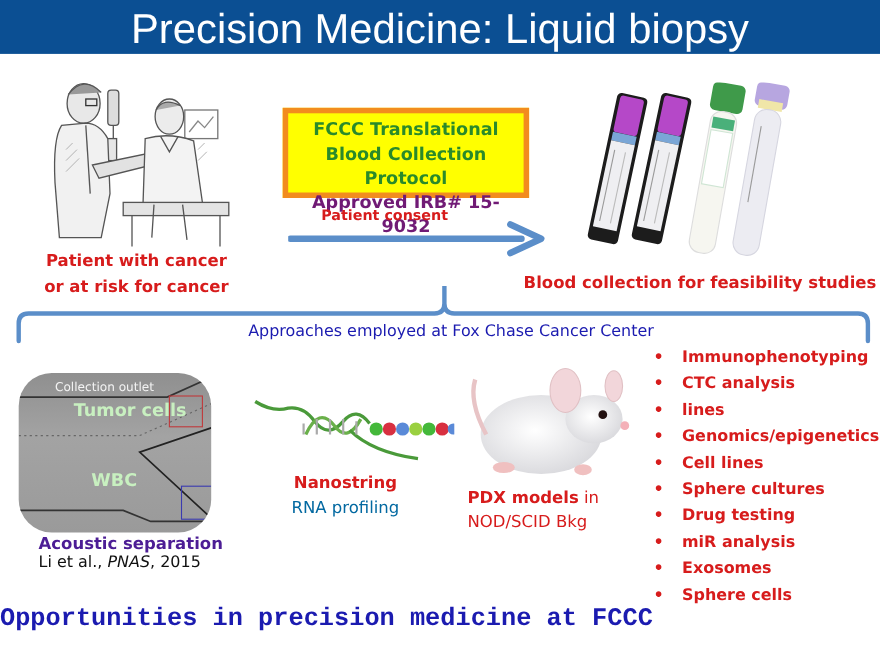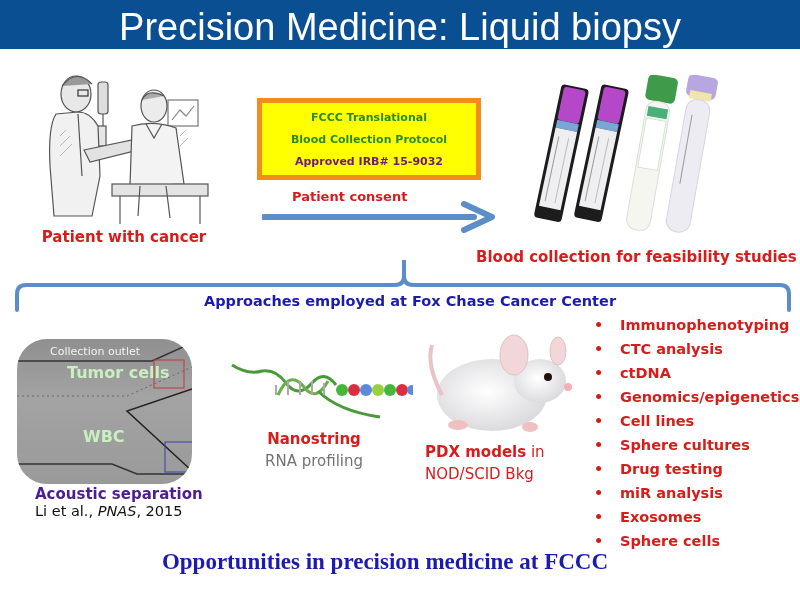--- a/index.html
+++ b/index.html
@@ -18,21 +18,21 @@
     letter-spacing: 0px;
   }
 
   .protocol-box {
     left: 257px; top: 98px; width: 224px; height: 82px;
     background: #ffff00;
     border: 5px solid #f28c1e;
     box-sizing: border-box;
     text-align: center;
     font-family: "DejaVu Sans", sans-serif; font-weight: bold;
-    font-size: 11px; line-height: 22px;
+    font-size: 16px; line-height: 22px;
     padding-top: 4px;
   }
   .protocol-box .l1, .protocol-box .l2 { color: #2a8a2a; }
   .protocol-box .l3 { color: #701a75; }
 
   .consent-label {
     left: 292px; top: 189px; font-size: 13px; font-weight: bold;
     font-family: "DejaVu Sans", sans-serif; color: #d71c1c;
   }
 
@@ -40,21 +40,21 @@
     left: 34px; top: 226px; width: 180px; text-align: center;
     font-family: "DejaVu Sans", sans-serif; font-weight: bold;
     font-size: 15px; line-height: 23px; color: #d71c1c;
   }
   .blood-caption {
     left: 476px; top: 248px; font-family: "DejaVu Sans", sans-serif;
     font-weight: bold; font-size: 15px; color: #d71c1c;
   }
   .approaches {
     left: 0; top: 293px; width: 800px; text-align: center;
-    font-family: "DejaVu Sans", sans-serif; font-weight: bold;
+    font-family: "DejaVu Sans", sans-serif; font-weight: normal;
     font-size: 14.5px; color: #1b1bb0; padding-left: 20px; box-sizing: border-box;
   }
 
   .micro-img {
     left: 17px; top: 339px; width: 175px; height: 145px;
     background: linear-gradient(180deg, #8f8f8f 0%, #a3a3a3 40%, #9a9a9a 100%);
     overflow: hidden;
     border-radius: 30px;
   }
   .micro-img .label-white {
@@ -71,39 +71,39 @@
   .citation {
     left: 35px; top: 503px; font-family: "DejaVu Sans", sans-serif;
     font-size: 14.5px; color: #111;
   }
 
   .nano-caption {
     left: 244px; top: 428px; width: 140px; text-align: center;
     font-family: "DejaVu Sans", sans-serif; font-size: 15px; line-height: 22px;
   }
   .nano-caption .t1 { color: #d71c1c; font-weight: bold; display: block; text-align: center; }
-  .nano-caption .t2 { color: #737373; display: block; }
+  .nano-caption .t2 { color: #0369a1; display: block; }
 
   .pdx-caption {
     left: 425px; top: 441px; font-family: "DejaVu Sans", sans-serif;
     font-size: 15px; line-height: 22px; color: #d71c1c;
   }
   .pdx-caption .b { font-weight: bold; }
 
   .bullets {
     left: 590px; top: 313px; margin: 0; padding: 0; list-style: none;
     font-family: "DejaVu Sans", sans-serif; font-weight: bold;
     font-size: 14.5px; color: #d71c1c;
   }
   .bullets li { height: 24px; line-height: 24px; white-space: nowrap; }
   .bullets li .dot { display: inline-block; width: 30px; padding-left: 4px; box-sizing: border-box; }
 
   .footer {
-    left: 0; top: 549px; width: 800px; text-align: center;
-    font-family: Liberation Serif, serif; font-weight: bold;
+    left: 0; top: 549px; width: 800px; text-align: left;
+    font-family: Liberation Mono, monospace; font-weight: bold;
     font-size: 23px; color: #1b1bb0; padding-right: 30px; box-sizing: border-box;
   }
 </style>
 </head>
 <body>
 
 <div class="abs title-bar">
   <span>Precision Medicine: Liquid biopsy</span>
 </div>
 
@@ -137,20 +137,21 @@
     <line x1="180" y1="130" x2="180" y2="158"></line>
 
     <path d="M120 120 L118 150 M146 120 L150 152"></path>
 
     <path d="M40 70 L46 64 M40 80 L50 70 M40 90 L52 78 M160 70 L166 64 M160 80 L168 72" stroke="#aaa" stroke-width="0.8"></path>
   </g>
 </svg>
 
 <div class="abs patient-caption">
   <div>Patient with cancer</div>
+  <div>or at risk for cancer</div>
 </div>
 
 <div class="abs protocol-box">
   <div class="l1">FCCC Translational</div>
   <div class="l2">Blood Collection Protocol</div>
   <div class="l3">Approved IRB# 15-9032</div>
 </div>
 
 <div class="abs consent-label">Patient consent</div>
 <svg class="abs" style="left:262px;top:200px;" width="240" height="34" viewBox="0 0 240 34">
@@ -259,21 +260,21 @@
   <ellipse cx="108" cy="102" rx="8" ry="5" fill="#f0c0c0"></ellipse>
 </svg>
 <div class="abs pdx-caption">
   <div><span class="b">PDX  models</span><span> in</span></div>
   <div>NOD/SCID Bkg</div>
 </div>
 
 <ul class="abs bullets">
   <li><span class="dot">•</span><span>Immunophenotyping</span></li>
   <li><span class="dot">•</span><span>CTC analysis</span></li>
-  <li><span class="dot">•</span><span>ctDNA</span></li>
+  <li><span class="dot">•</span><span>lines</span></li>
   <li><span class="dot">•</span><span>Genomics/epigenetics</span></li>
   <li><span class="dot">•</span><span>Cell lines</span></li>
   <li><span class="dot">•</span><span>Sphere cultures</span></li>
   <li><span class="dot">•</span><span>Drug testing</span></li>
   <li><span class="dot">•</span><span>miR analysis</span></li>
   <li><span class="dot">•</span><span>Exosomes</span></li>
   <li><span class="dot">•</span><span>Sphere cells</span></li>
 </ul>
 
 <div class="abs footer">Opportunities in precision medicine at FCCC</div>

